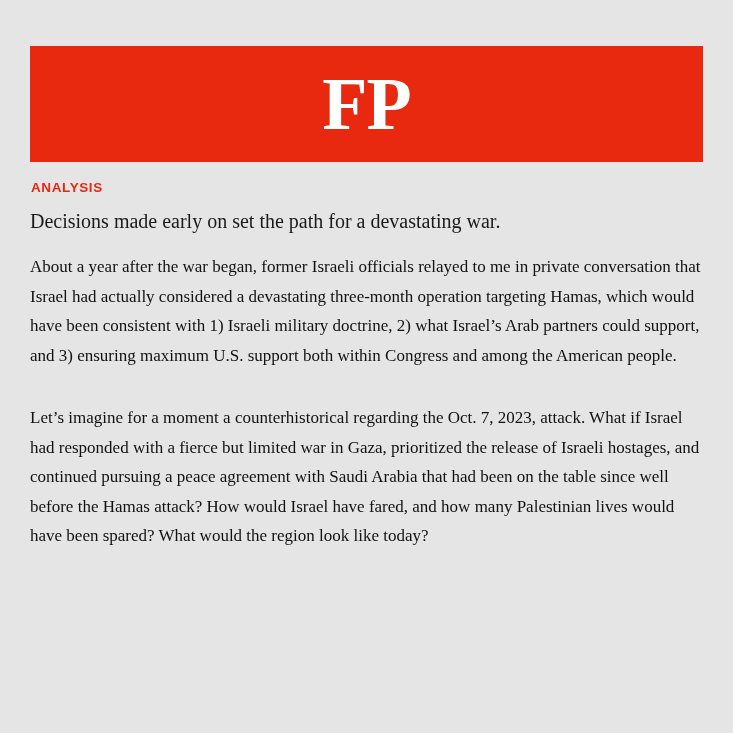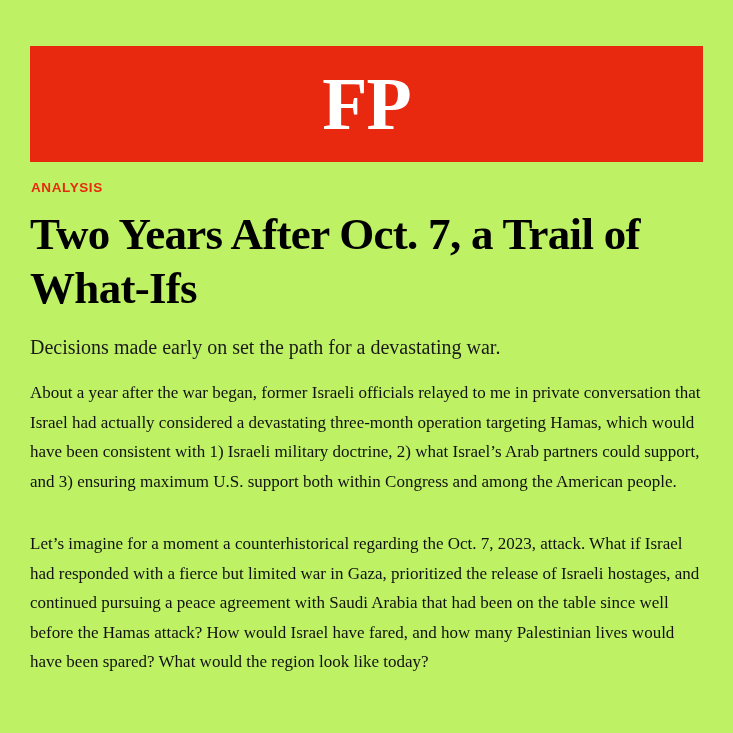--- a/index.html
+++ b/index.html
@@ -11,21 +11,21 @@
     height: 733px;
     background: #ffffff;
     font-family: "Liberation Serif", serif;
     color: #111111;
     overflow: hidden;
   }
   .page {
     position: relative;
     width: 733px;
     height: 733px;
-    background: #bef264;
+    background: #e5e5e5;
   }
   .masthead {
     position: absolute;
     left: 30px;
     top: 46px;
     width: 673px;
     height: 116px;
     background: #e8280f;
     display: flex;
     align-items: center;
@@ -83,19 +83,18 @@
 <body>
 
 <div class="page">
 
   <div class="masthead">
     <div class="masthead-logo">FP</div>
   </div>
 
   <div class="content">
     <div class="kicker">ANALYSIS</div>
-    <h1 class="headline">Two Years After Oct. 7, a Trail of What-Ifs</h1>
     <p class="dek">Decisions made early on set the path for a devastating war.</p>
     <p class="body-para">About a year after the war began, former Israeli officials relayed to me in private conversation that Israel had actually considered a devastating three-month operation targeting Hamas, which would have been consistent with 1) Israeli military doctrine, 2) what Israel’s Arab partners could support, and 3) ensuring maximum U.S. support both within Congress and among the American people.</p>
     <p class="body-para">Let’s imagine for a moment a counterhistorical regarding the Oct. 7, 2023, attack. What if Israel had responded with a fierce but limited war in Gaza, prioritized the release of Israeli hostages, and continued pursuing a peace agreement with Saudi Arabia that had been on the table since well before the Hamas attack? How would Israel have fared, and how many Palestinian lives would have been spared? What would the region look like today?</p>
   </div>
 
 </div>
 
 </body></html>

